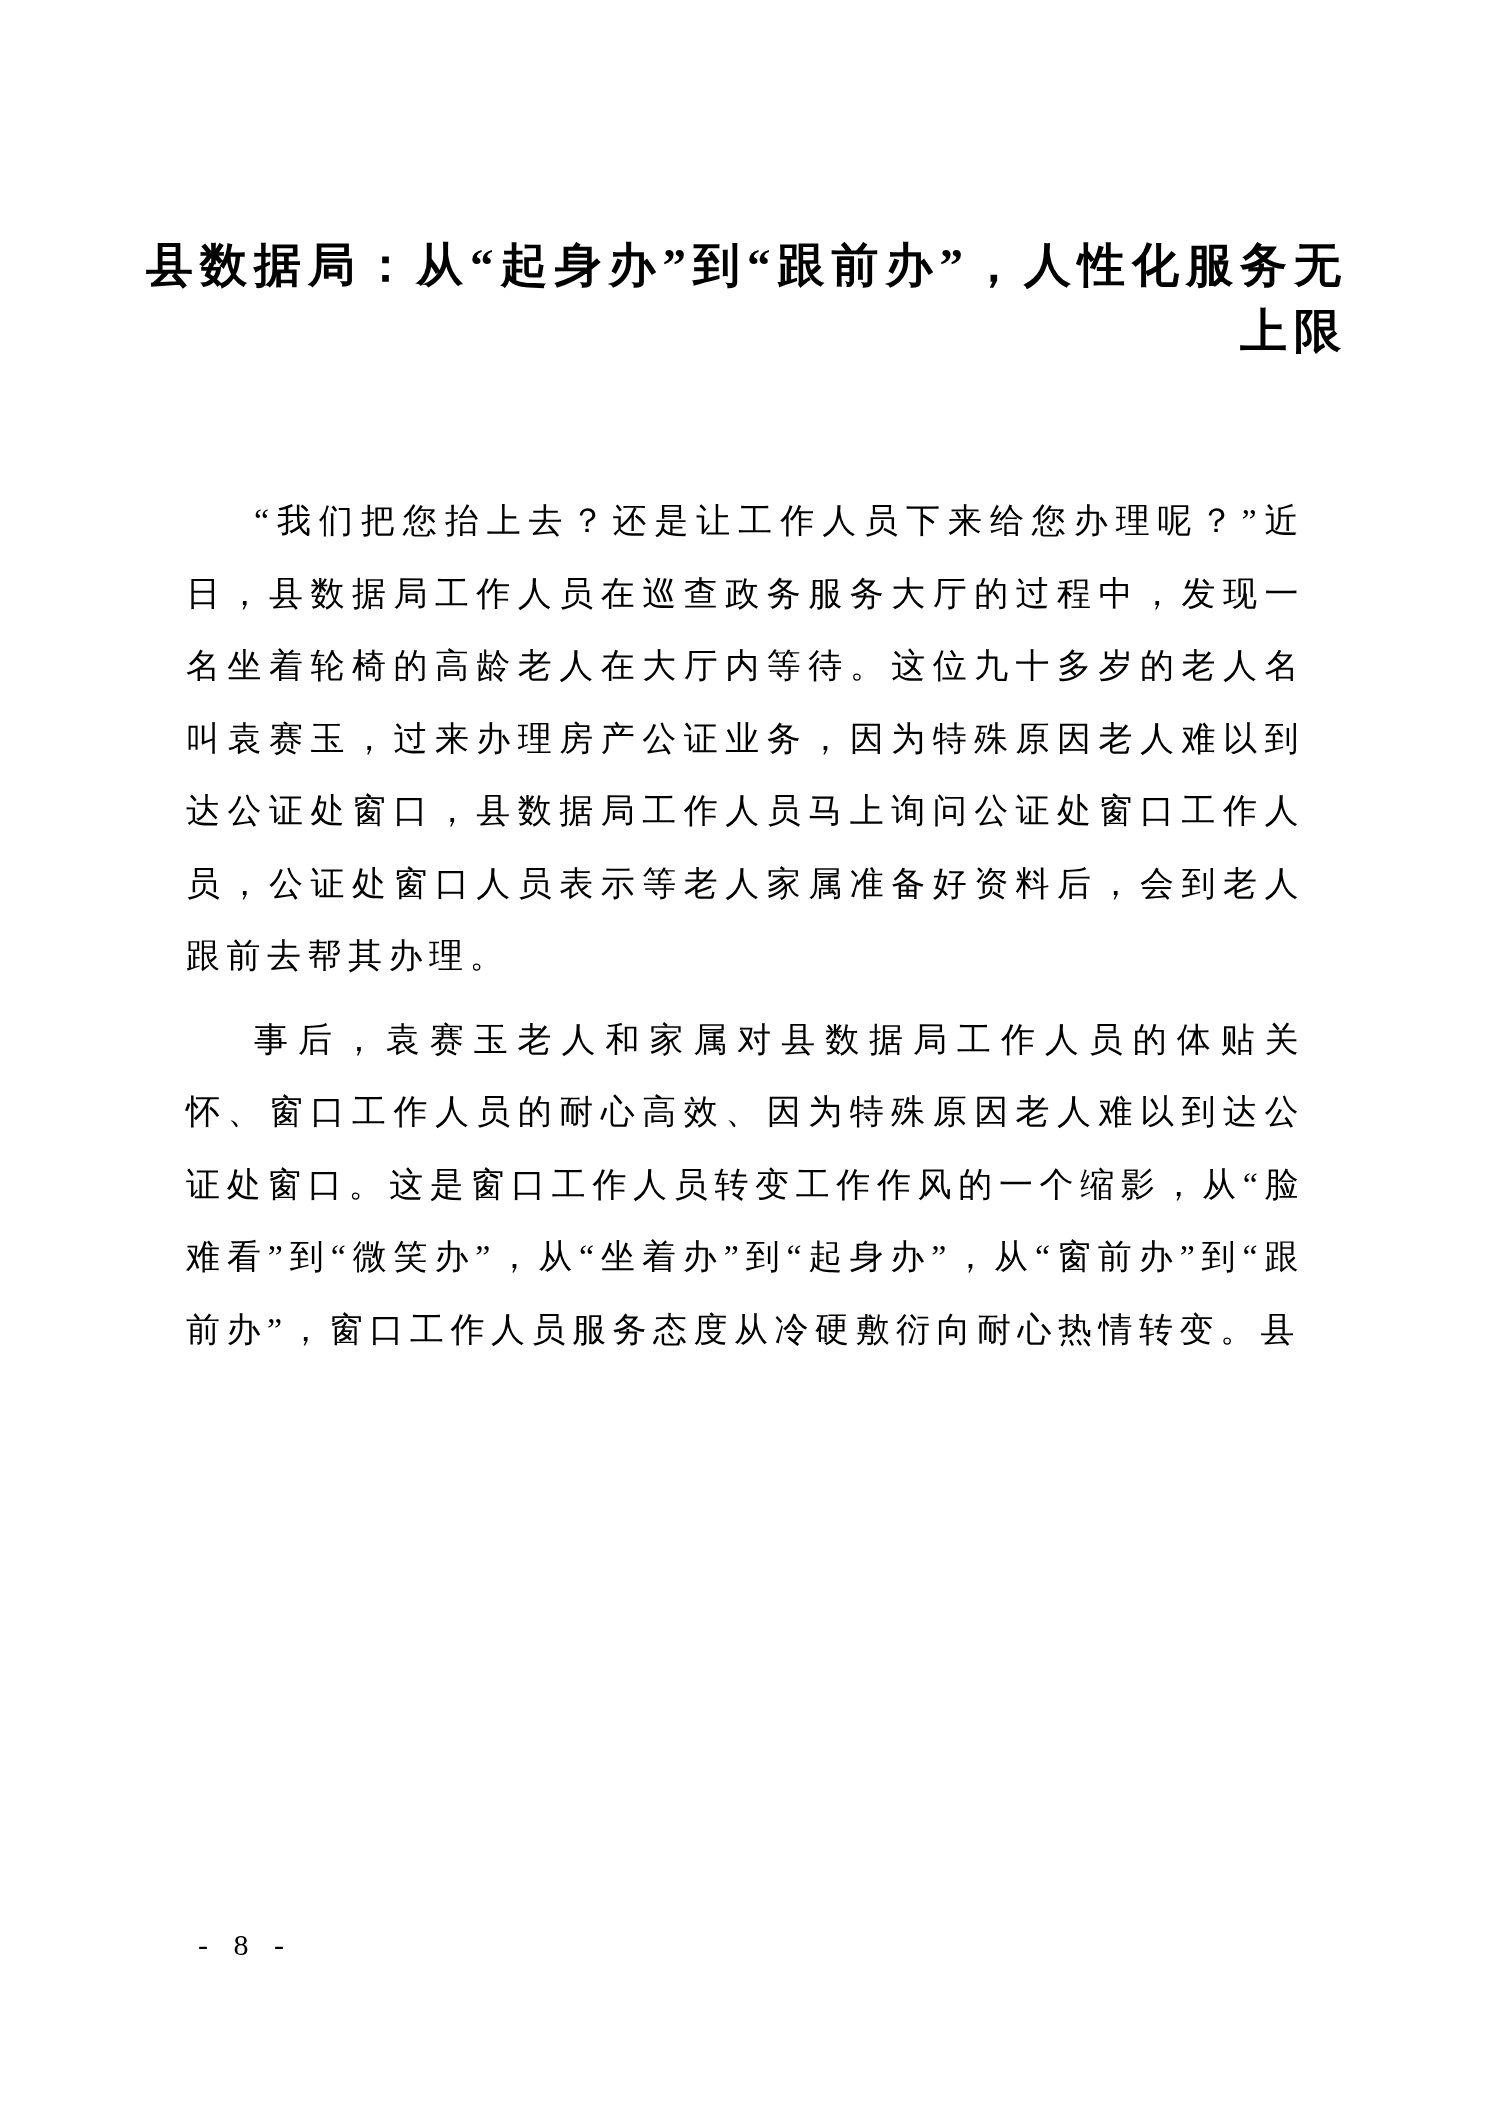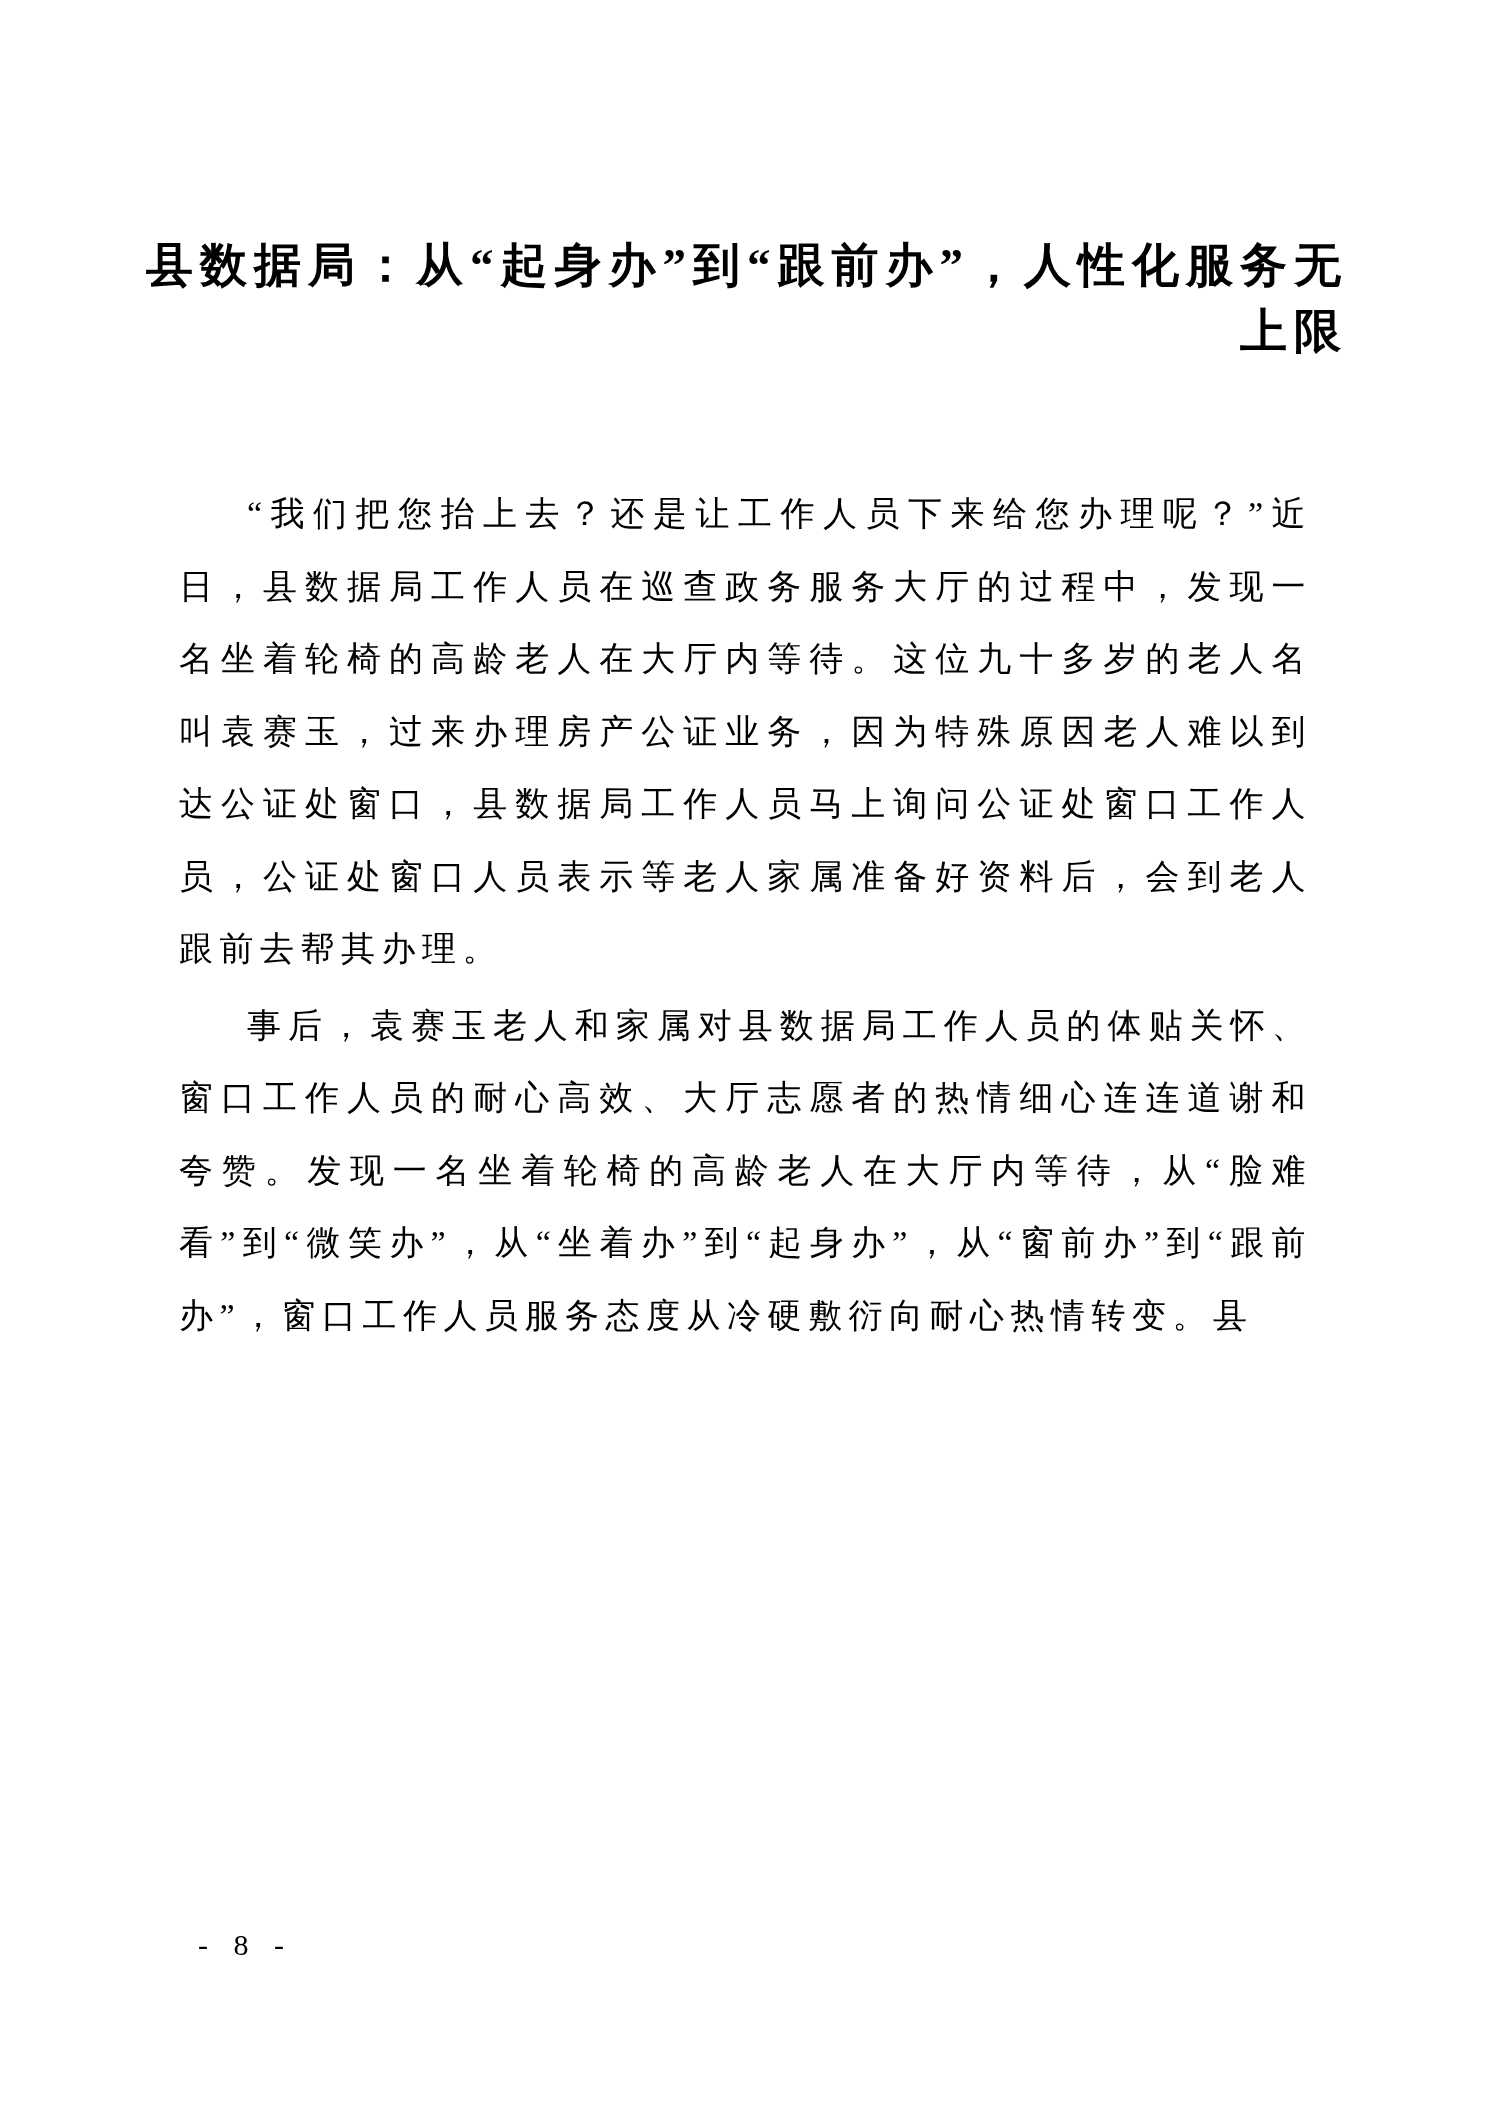--- a/index.html
+++ b/index.html
@@ -34,21 +34,21 @@
     position: absolute;
     top: 474px;
     left: 175px;
     right: 172px;
     font-size: 34px;
     line-height: 72.5px;
     letter-spacing: 6.5px;
     color: #000000;
   }
   .doc-body p {
-    margin: 4px;
+    margin: 11px;
     padding: 0;
     text-indent: 2em;
     text-align: justify;
     text-justify: inter-character;
   }
   .page-footer {
     position: absolute;
     top: 1925px;
     left: 198px;
     font-size: 30px;
@@ -60,18 +60,18 @@
 </style>
 </head>
 <body>
 
 <div class="page">
 
   <h1 class="doc-title">县数据局：从“起身办”到“跟前办”，人性化服务无上限</h1>
 
   <div class="doc-body">
     <p>“我们把您抬上去？还是让工作人员下来给您办理呢？”近日，县数据局工作人员在巡查政务服务大厅的过程中，发现一名坐着轮椅的高龄老人在大厅内等待。这位九十多岁的老人名叫袁赛玉，过来办理房产公证业务，因为特殊原因老人难以到达公证处窗口，县数据局工作人员马上询问公证处窗口工作人员，公证处窗口人员表示等老人家属准备好资料后，会到老人跟前去帮其办理。</p>
-    <p>事后，袁赛玉老人和家属对县数据局工作人员的体贴关怀、窗口工作人员的耐心高效、大厅志愿者的热情细心连连道谢和夸赞。发现一名坐着轮椅的高龄老人在大厅内等待，从“脸难看”到“微笑办”，从“坐着办”到“起身办”，从“窗前办”到“跟前办”，窗口工作人员服务态度从冷硬敷衍向耐心热情转变。县</p>
+    <p>事后，袁赛玉老人和家属对县数据局工作人员的体贴关怀、窗口工作人员的耐心高效、因为特殊原因老人难以到达公证处窗口。这是窗口工作人员转变工作作风的一个缩影，从“脸难看”到“微笑办”，从“坐着办”到“起身办”，从“窗前办”到“跟前办”，窗口工作人员服务态度从冷硬敷衍向耐心热情转变。县</p>
   </div>
 
   <div class="page-footer">- 8 -</div>
 
 </div>
 
 </body></html>

